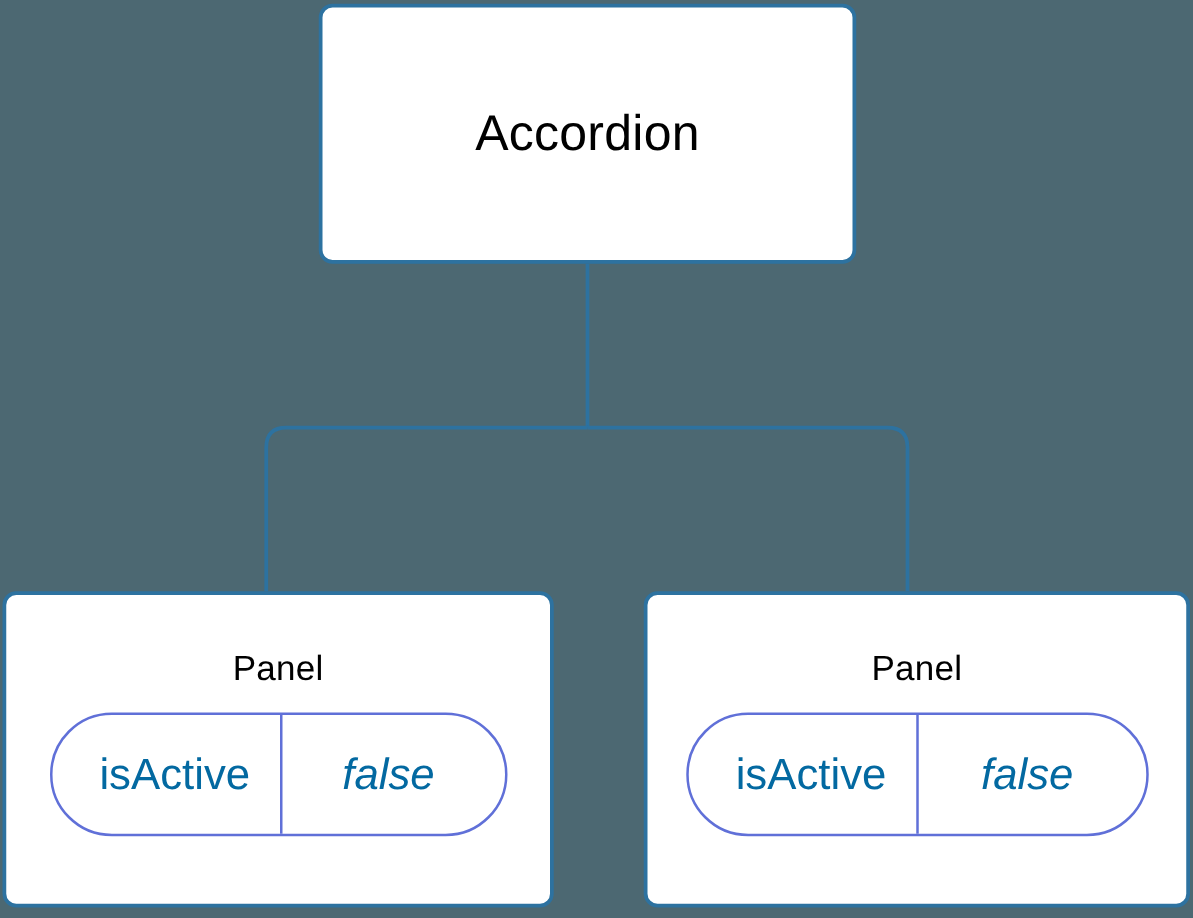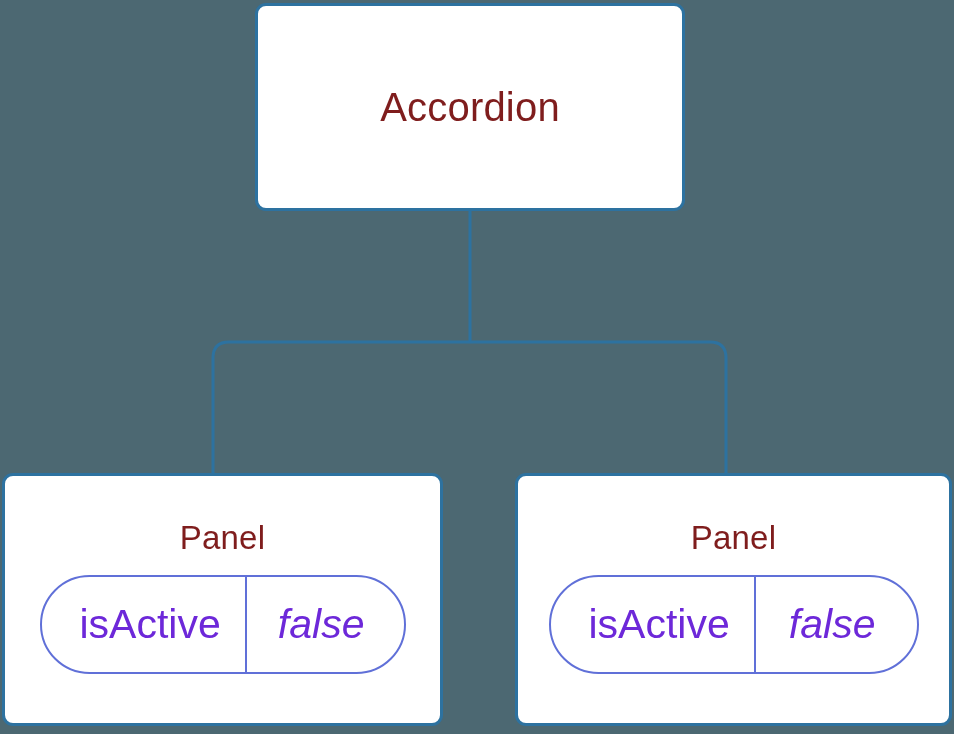--- a/index.html
+++ b/index.html
@@ -56,33 +56,33 @@
     height: 253px;
   }
   .node.child-right {
     left: 515px;
     top: 473px;
     width: 437px;
     height: 253px;
   }
 
   .node-title {
-    color: #7f1d1d;
+    color: #000000;
     font-size: 40px;
     font-weight: 400;
     letter-spacing: 0.2px;
     line-height: 1;
     white-space: nowrap;
   }
   .node.root .node-title {
     font-size: 40px;
   }
   .node.child-left .node-title,
   .node.child-right .node-title {
-    font-size: 33px;
+    font-size: 28px;
     margin-top: 45px;
   }
 
   
   .prop-pill {
     position: relative;
     box-sizing: border-box;
     margin-top: 21px;
     height: 99px;
     border: 2px solid #6070d8;
@@ -92,22 +92,22 @@
     align-items: stretch;
     overflow: visible;
   }
   .prop-pill.left-pill  { width: 366px; }
   .prop-pill.right-pill { width: 370px; }
 
   .prop-key, .prop-val {
     display: flex;
     align-items: center;
     justify-content: center;
-    color: #6d28d9;
-    font-size: 41px;
+    color: #0369a1;
+    font-size: 35px;
     font-weight: 400;
     line-height: 1;
     white-space: nowrap;
     box-sizing: border-box;
   }
   .prop-key {
     flex: 0 0 auto;
     padding: 0 24px 0 38px;
   }
   .prop-divider {

